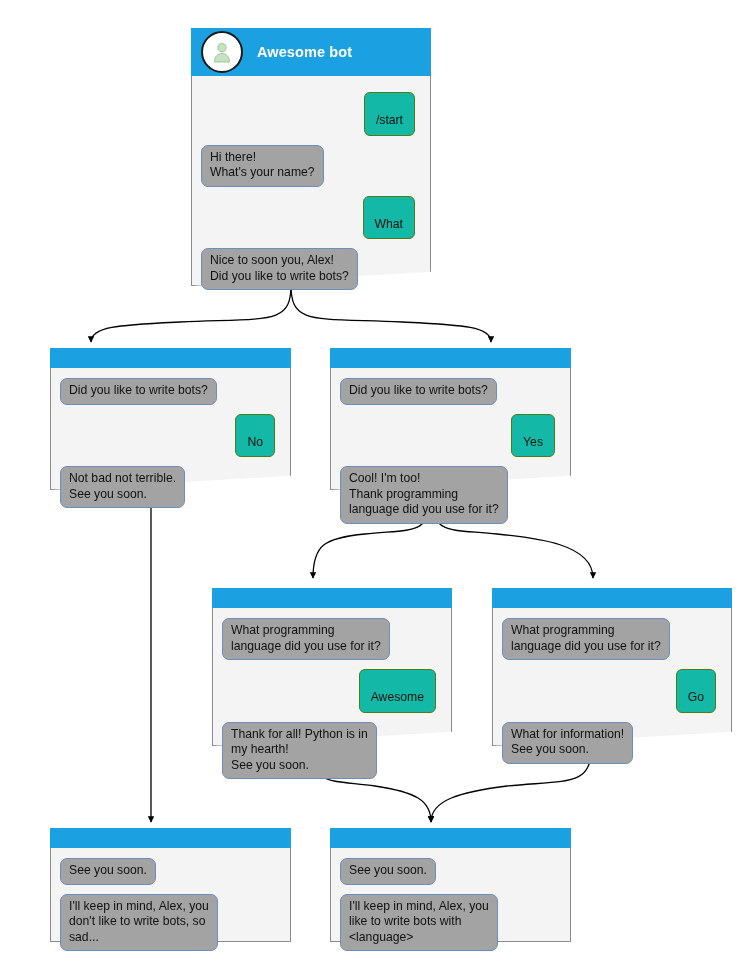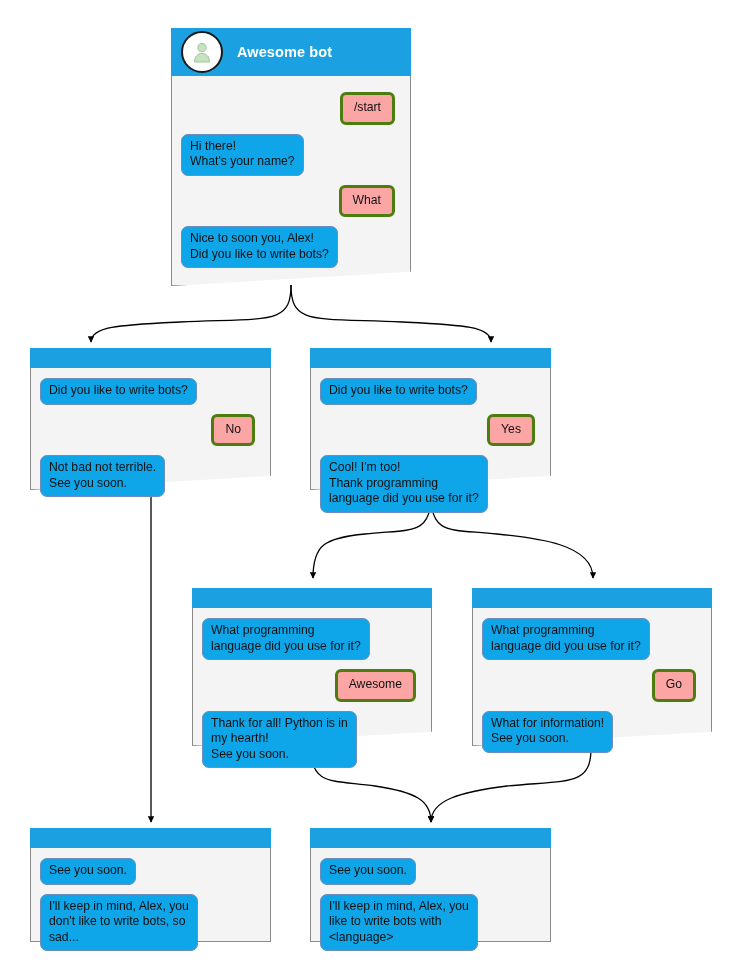--- a/index.html
+++ b/index.html
@@ -28,20 +28,21 @@
     top: 0;
     width: 743px;
     height: 971px;
     pointer-events: none;
   }
 
   
   .node {
     position: absolute;
     box-sizing: border-box;
+    margin-left: 20px;
   }
   .node-skew {
     position: absolute;
     left: 0;
     top: 0;
     width: 100%;
     height: 100%;
     background: #f4f4f4;
     border: 1px solid #8a8a8a;
     box-sizing: border-box;
@@ -98,31 +99,31 @@
     width: fit-content;
     padding: 4px 8px 5px 8px;
     border-radius: 7px;
     font-size: 12.2px;
     line-height: 15.5px;
     color: #111111;
     white-space: pre-line;
     margin-bottom: 9px;
   }
   .msg.bot {
-    background: #0ea5e9;
+    background: #a3a3a3;
     border: 1px solid #6c8ebf;
     margin-right: auto;
   }
   .msg.user {
-    background: #fca5a5;
-    border: 3px solid #4d7c0f;
+    background: #14b8a6;
+    border: 1px solid #4d7c0f;
     margin-left: auto;
     margin-right: 6px;
     border-radius: 6px;
-    padding: 5px 11px 6px 11px;
+    padding: 20px 11px 6px 11px;
   }
   .msg.spacer-top { margin-top: 2px; }
 </style>
 </head>
 <body>
 
 <div id="canvas">
 
   <svg id="edges" viewBox="0 0 743 971">
     <defs>

